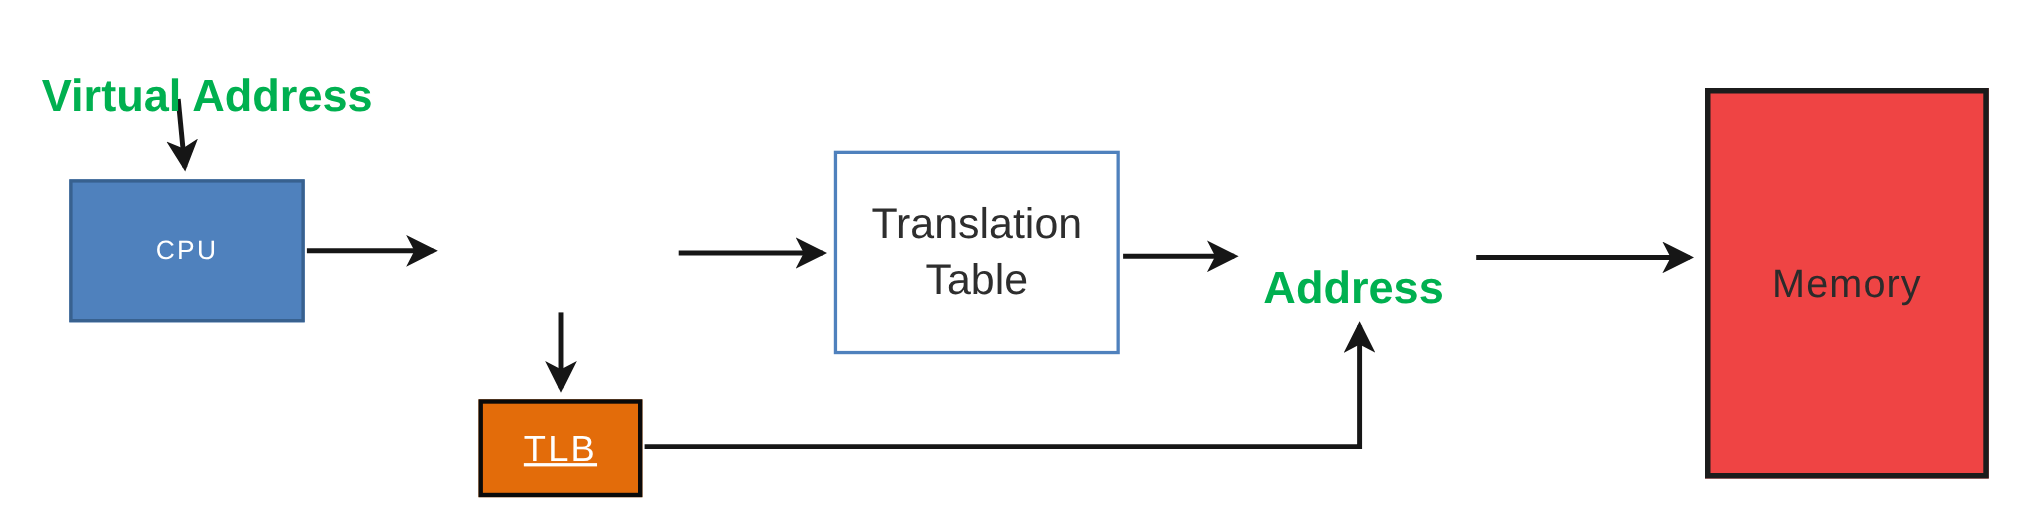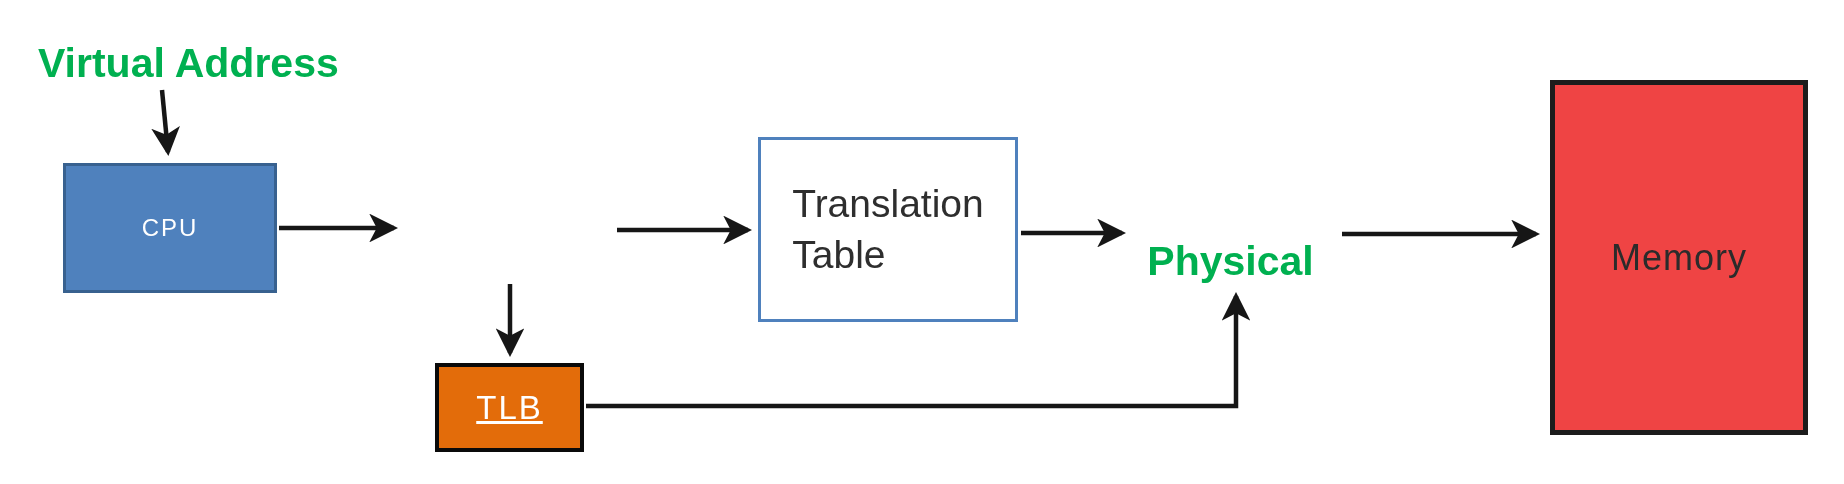--- a/index.html
+++ b/index.html
@@ -45,20 +45,21 @@
     left: 404px; top: 179px; width: 211px; height: 103px;
     border-width: 4px; border-style: solid;
     border-radius: 16px;
     font-size: 34px;
   }
   .node-tt {
     left: 758px; top: 137px; width: 260px; height: 185px;
     border-width: 3px; border-style: solid;
     font-size: 39px;
     letter-spacing: 0;
+    text-align: center;
     line-height: 1.3;
   }
   .node-tlb {
     left: 435px; top: 363px; width: 149px; height: 89px;
     border-width: 4px; border-style: solid;
     font-size: 33px;
   }
   .node-memory {
     left: 1550px; top: 80px; width: 258px; height: 355px;
     border-width: 5px; border-style: solid;
@@ -94,40 +95,40 @@
     </defs>
     <line class="conn" x1="162" y1="90" x2="168" y2="152" marker-end="url(#ah)"></line>
     <line class="conn" x1="279" y1="228" x2="394" y2="228" marker-end="url(#ah)"></line>
     <line class="conn" x1="617" y1="230" x2="748" y2="230" marker-end="url(#ah)"></line>
     <line class="conn" x1="510" y1="284" x2="510" y2="353" marker-end="url(#ah)"></line>
     <line class="conn" x1="1021" y1="233" x2="1122" y2="233" marker-end="url(#ah)"></line>
     <polyline class="conn" points="586,406 1236,406 1236,296" marker-end="url(#ah)"></polyline>
     <line class="conn" x1="1342" y1="234" x2="1536" y2="234" marker-end="url(#ah)"></line>
   </svg>
 
-  <div class="flow-label label-va" style="color: rgb(0, 176, 80);">Virtual Address</div>
+  <div class="flow-label label-va" style="color: rgb(0, 176, 80); margin-top: 24px;">Virtual Address</div>
 
   <div class="node node-cpu" style="background-color: rgb(79, 129, 189); border-color: rgb(56, 97, 143); color: rgb(255, 255, 255);">
     <span>CPU</span>
   </div>
 
 
   <div class="node node-tt" style="background-color: rgb(255, 255, 255); border-color: rgb(79, 129, 189); color: rgb(46, 46, 46);">
     <span>
       <span>Translation</span><br>
       <span>Table</span>
     </span>
   </div>
 
   <div class="node node-tlb" style="background-color: rgb(227, 108, 10); border-color: rgb(10, 10, 10); color: rgb(255, 255, 255); text-decoration: underline;">
     <span>TLB</span>
   </div>
 
   <div class="flow-label label-pa" style="color: rgb(0, 176, 80);">
     <br>
-    <span>Physical</span>
+    <span>Address</span>
   </div>
 
   <div class="node node-memory" style="background-color: #ef4444; border-color: rgb(28, 28, 28); color: rgb(43, 43, 43);">
     <span>Memory</span>
   </div>
 
 </div>
 
 </body></html>

